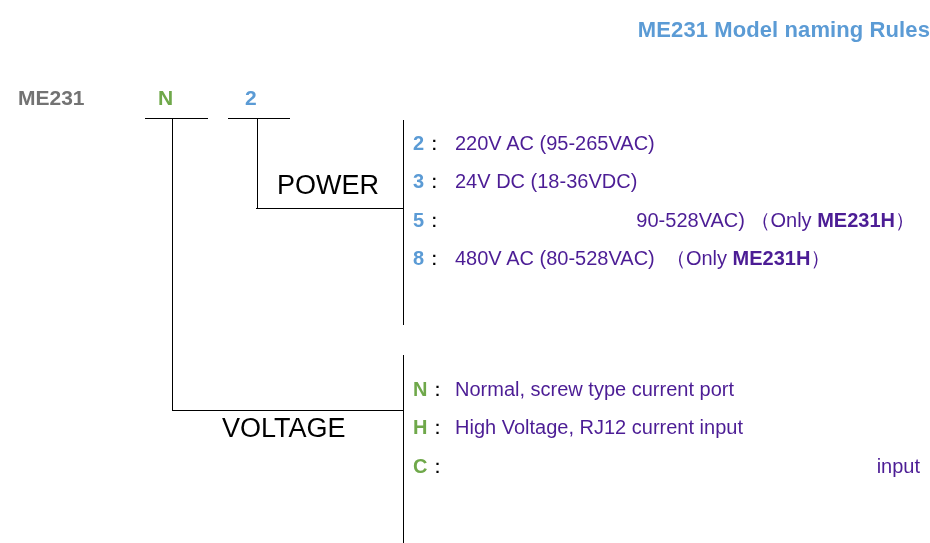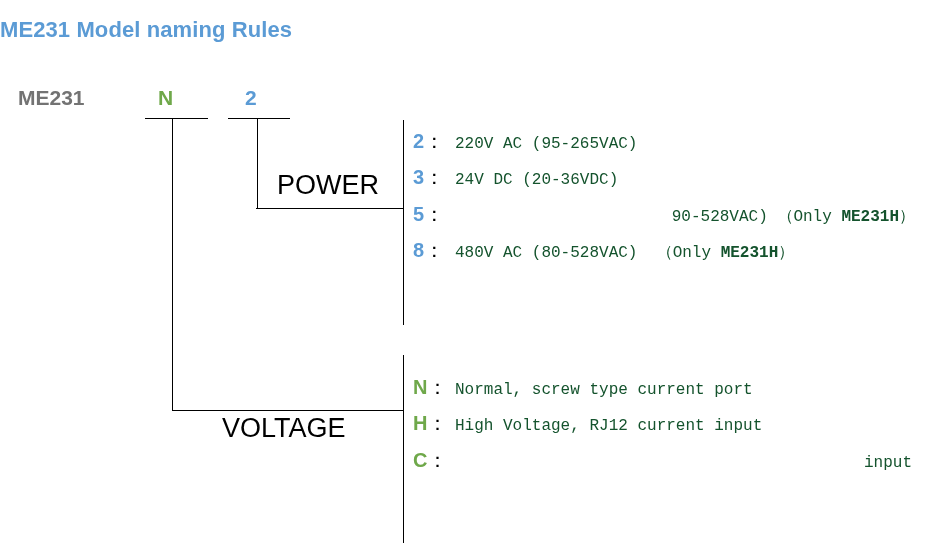--- a/index.html
+++ b/index.html
@@ -15,21 +15,21 @@
     font-family: "Liberation Sans", sans-serif;
     color: #000000;
   }
 
   
   #title {
     position: absolute;
     left: 0;
     top: 17px;
     width: 930px;
-    text-align: left;
+    text-align: right;
     font-size: 22px;
     font-weight: bold;
     color: #5B9BD5;
     letter-spacing: 0.1px;
   }
 
   
   .code-token {
     position: absolute;
     font-size: 21px;
@@ -100,35 +100,34 @@
     white-space: nowrap;
   }
   .option-key.blue  { color: #5B9BD5; }
   .option-key.green { color: #6FA84A; }
   .option-key .colon {
     color: #000000;
     font-weight: normal;
   }
   .option-text {
     flex: 1 1 auto;
-    font-size: 16px;
-    color: #14532d;
+    font-size: 20px;
+    color: #4c1d95;
     line-height: 1.52;
-    font-family: Liberation Mono, monospace;
   }
   .option-text b { font-weight: bold; }
   .cont-line {
     display: block;
     text-align: right;
     padding-right: 15px;
   }
   .cont-line-c {
     display: block;
     text-align: right;
-    padding-right: 18px;
+    padding-right: 10px;
   }
   .nowrap { white-space: nowrap; }
 </style>
 </head>
 <body>
 
 <div id="title">ME231 Model naming Rules</div>
 
 <div class="code-token" id="code-me231">ME231</div>
 <div class="code-token" id="code-n">N</div>
@@ -151,21 +150,21 @@
 
 <div class="option-list" id="power-list">
 
   <div class="option-row">
     <span class="option-key blue"><span>2</span><span class="colon">：</span></span>
     <span class="option-text"><span>220V AC (95-265VAC)</span></span>
   </div>
 
   <div class="option-row">
     <span class="option-key blue"><span>3</span><span class="colon">：</span></span>
-    <span class="option-text"><span>24V DC (20-36VDC)</span></span>
+    <span class="option-text"><span>24V DC (18-36VDC)</span></span>
   </div>
 
   <div class="option-row">
     <span class="option-key blue"><span>5</span><span class="colon">：</span></span>
     <span class="option-text">
       <span class="cont-line"><span>90-528VAC)</span>
         <span class="nowrap"><span>（Only </span><b>ME231H</b><span>）</span></span>
       </span>
     </span>
   </div>

